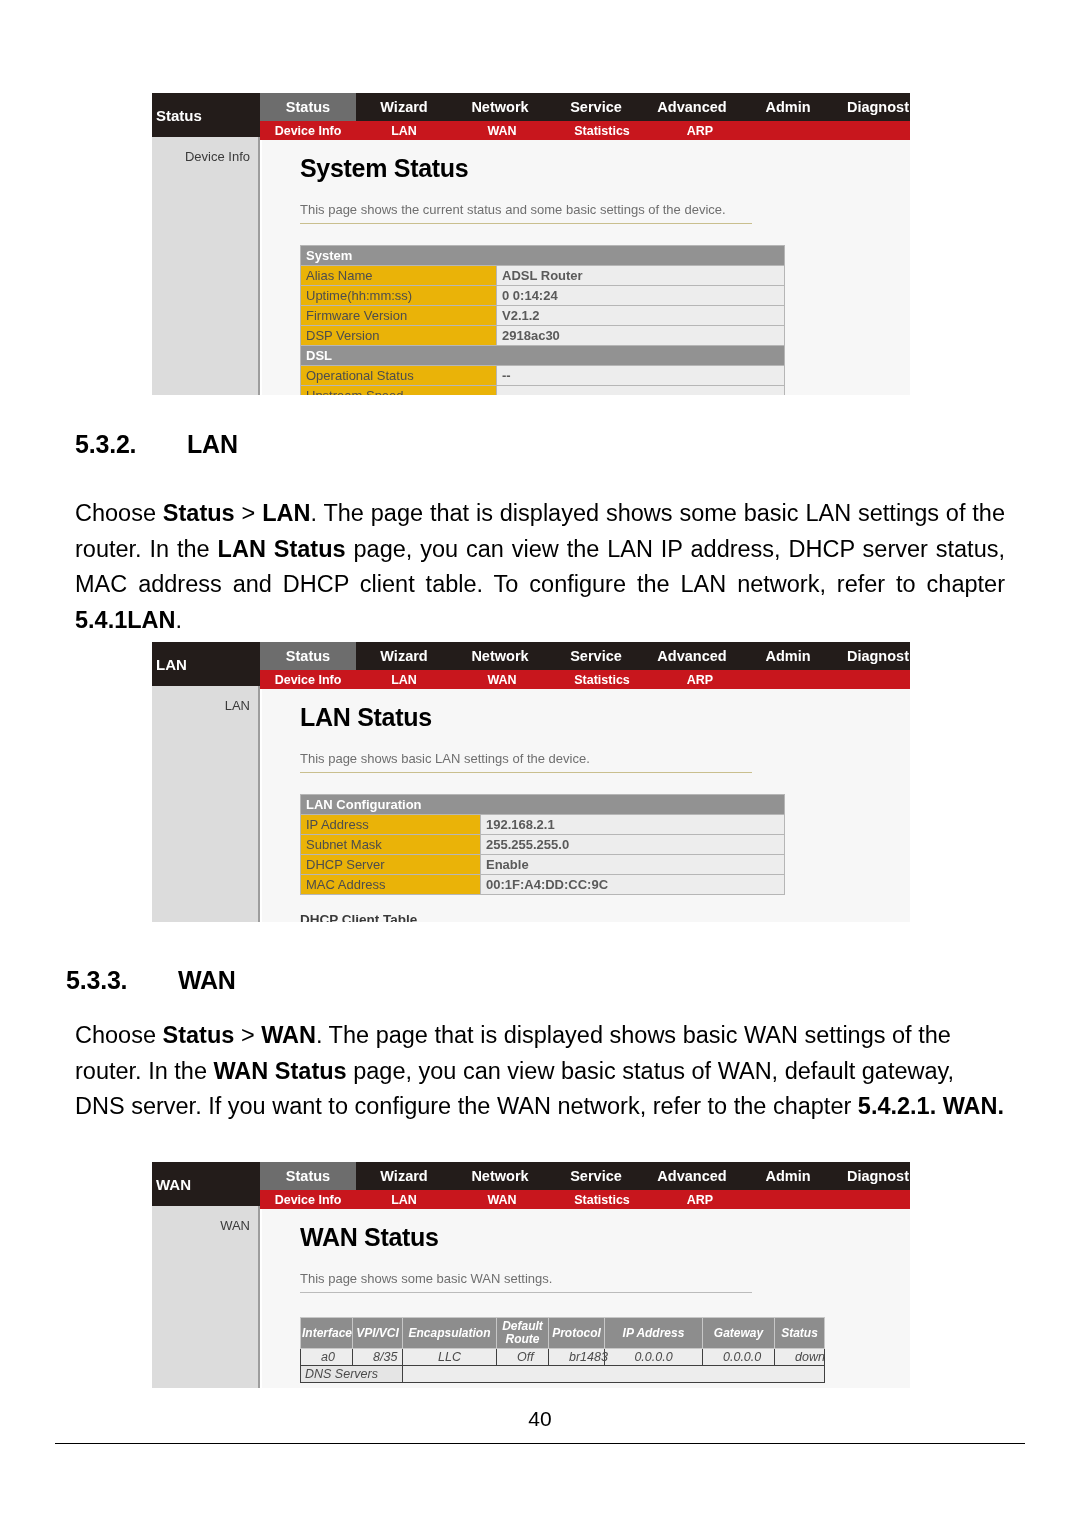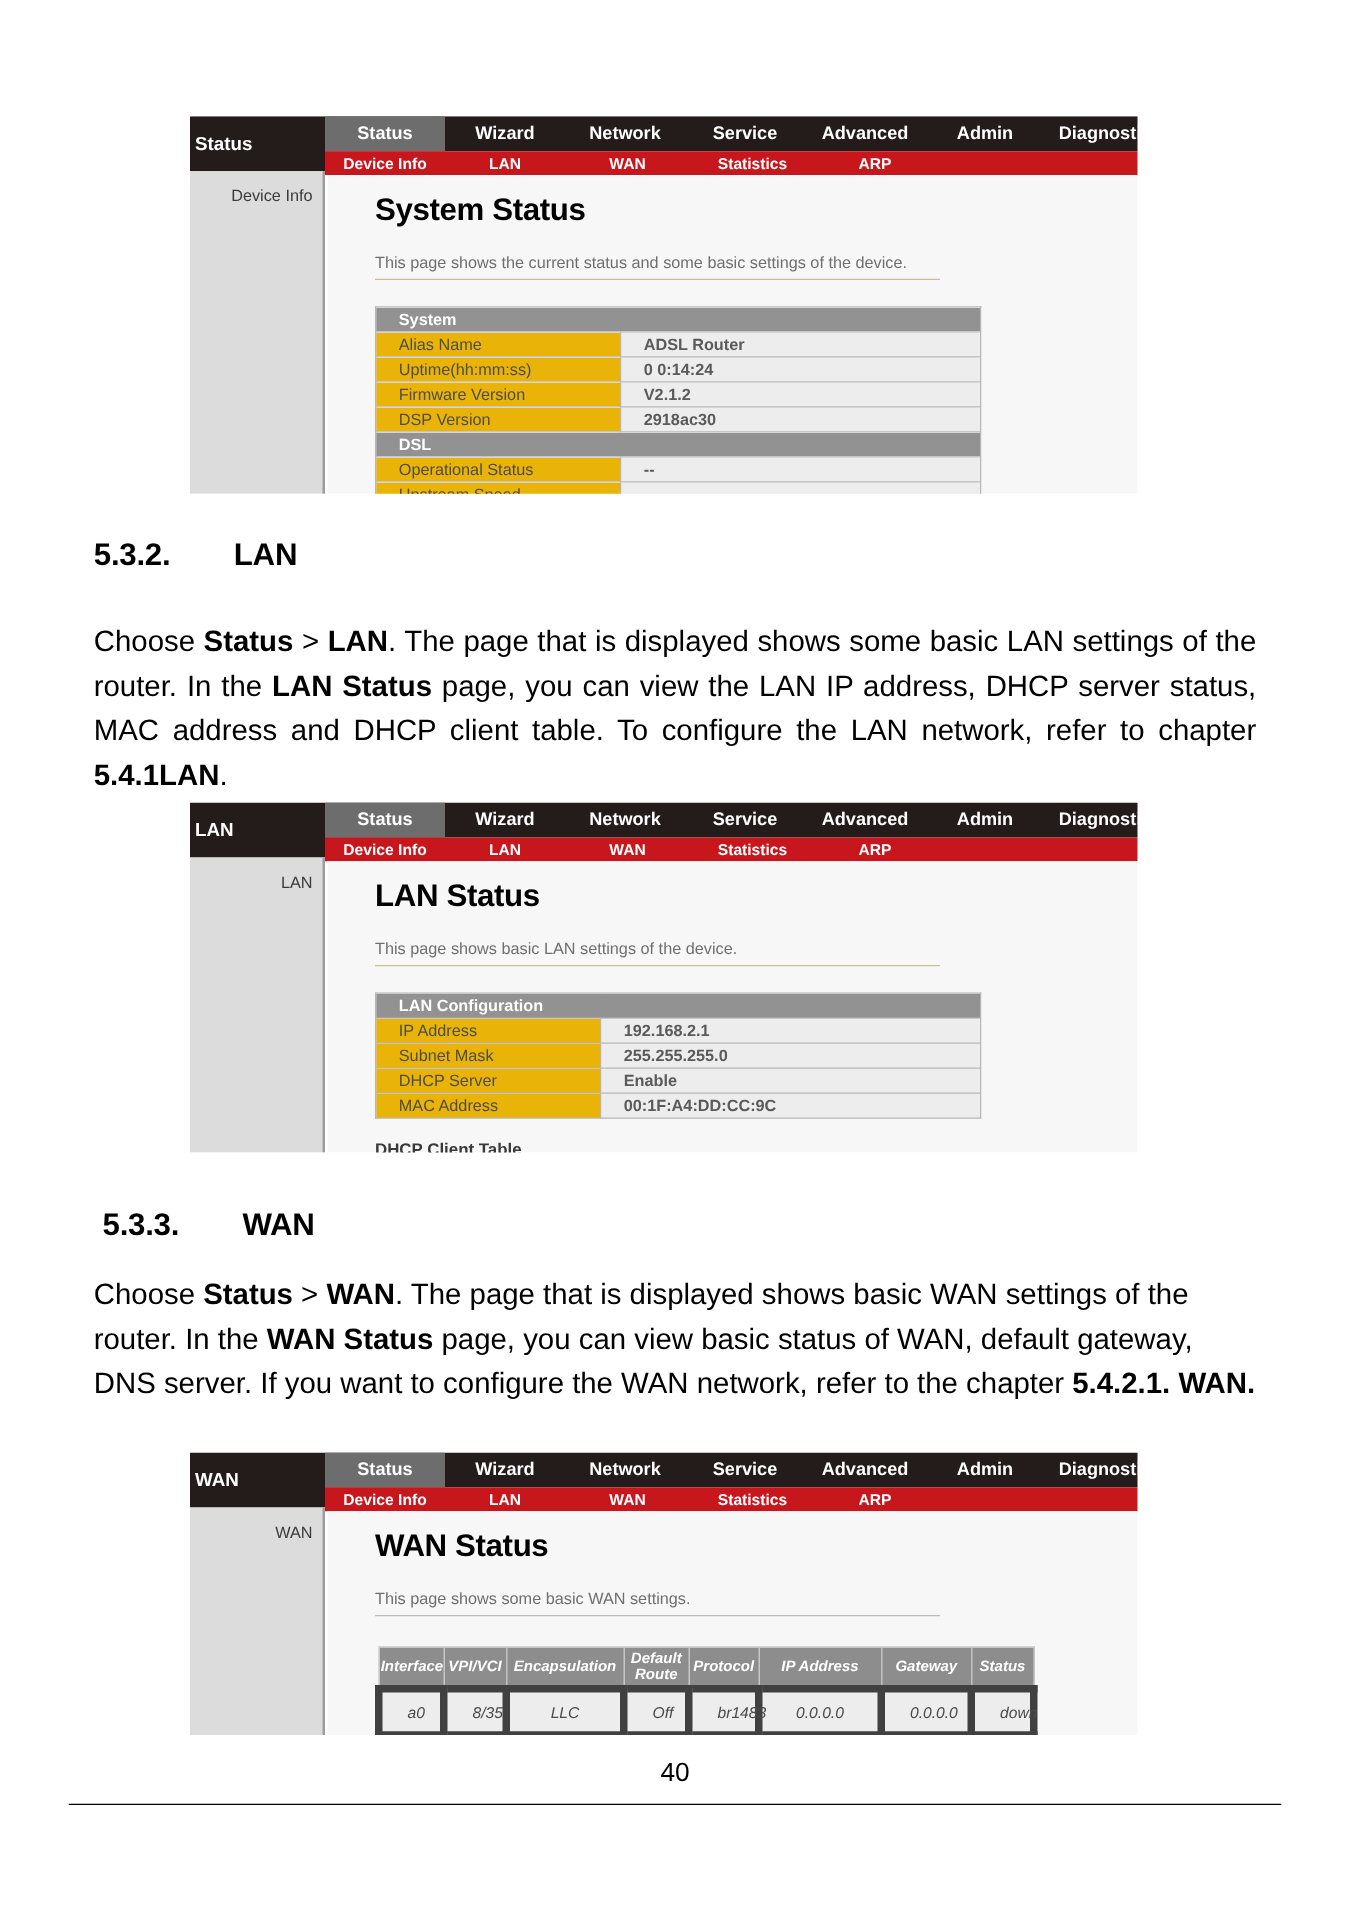--- a/index.html
+++ b/index.html
@@ -172,21 +172,21 @@
   
   table.ui-table {
     border-collapse: collapse;
     margin-top: 21px;
     table-layout: fixed;
   }
   table.ui-table td, table.ui-table th {
     border: 1px solid #b6b6b6;
     font-size: 13px;
     color: #4a4a4a;
-    padding: 2px 18px;
+    padding: 2px 5px;
     background: #e9e9e9;
     font-weight: normal;
     text-align: left;
     height: 17px;
     box-sizing: border-box;
     overflow: hidden;
     white-space: nowrap;
   }
   table.ui-table tr.section td {
     background: #929292;
@@ -225,23 +225,23 @@
     text-align: center;
     padding: 2px 1px;
     height: 30px;
     box-sizing: border-box;
     line-height: 13px;
   }
   table.wan td {
     background: #ededed;
     color: #4a4a4a;
     font-size: 12.5px;
-    border: 6px solid #404040;
+    border: 1px solid #404040;
     text-align: center;
-    height: 37px;
+    height: 17px;
     padding: 1px 20px;
     box-sizing: border-box;
     white-space: nowrap;
   }
   table.wan td.dns {
     text-align: left;
     background: #e5e5e5;
     font-weight: normal;
     padding-left: 4px;
   }
@@ -442,21 +442,21 @@
               </tr>
           </tbody>
         </table>
 
         <div class="dhcp-caption">DHCP Client Table</div>
 
       </div>
     </div>
   </div>
 
-  <div class="heading" style="left:82px; top:966px;">
+  <div class="heading" style="left:66px; top:966px;">
     <span class="num">5.3.3.</span><span>WAN</span>
   </div>
 
   <div class="para" style="top:1018px; text-align:left;">Choose <b>Status</b> &gt; <b>WAN</b>. The page that is displayed shows basic WAN settings of the router. In the <b>WAN Status</b> page, you can view basic status of WAN, default gateway, DNS server. If you want to configure the WAN network, refer to the chapter <b>5.4.2.1. WAN.</b></div>
 
   <div class="shot" style="left:152px; top:1162px; width:758px; height:226px;">
     <div class="shot-inner">
       <div class="ui-side-head">
         <span>WAN</span>
       </div>

